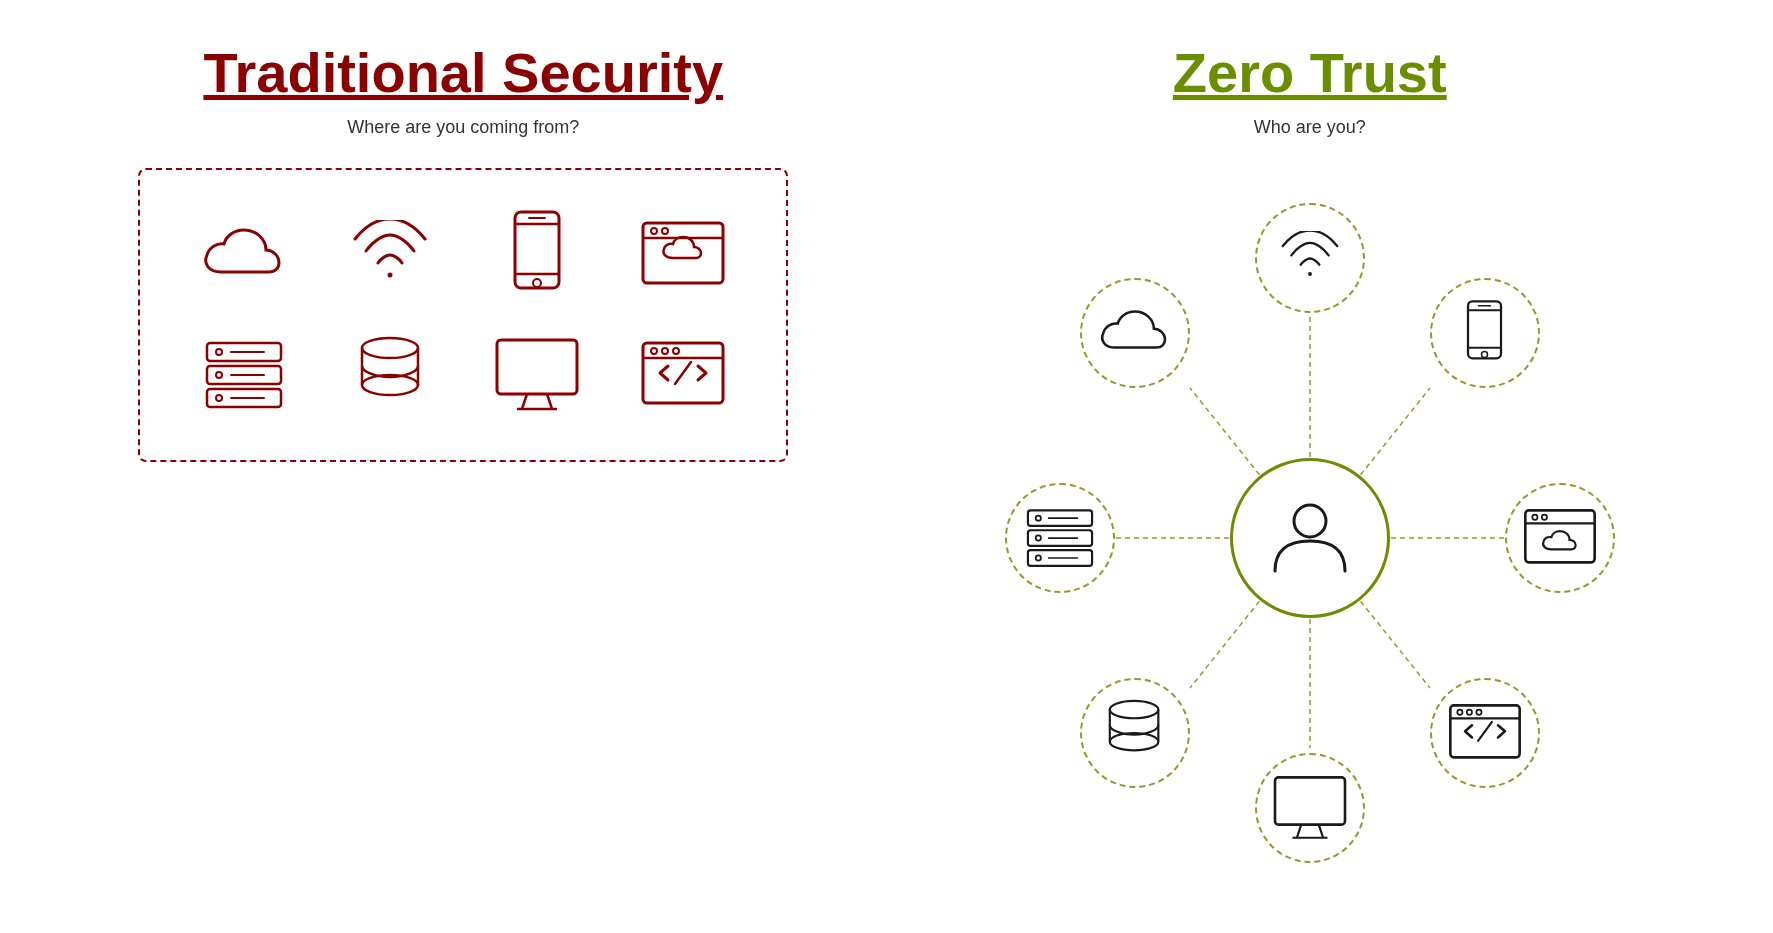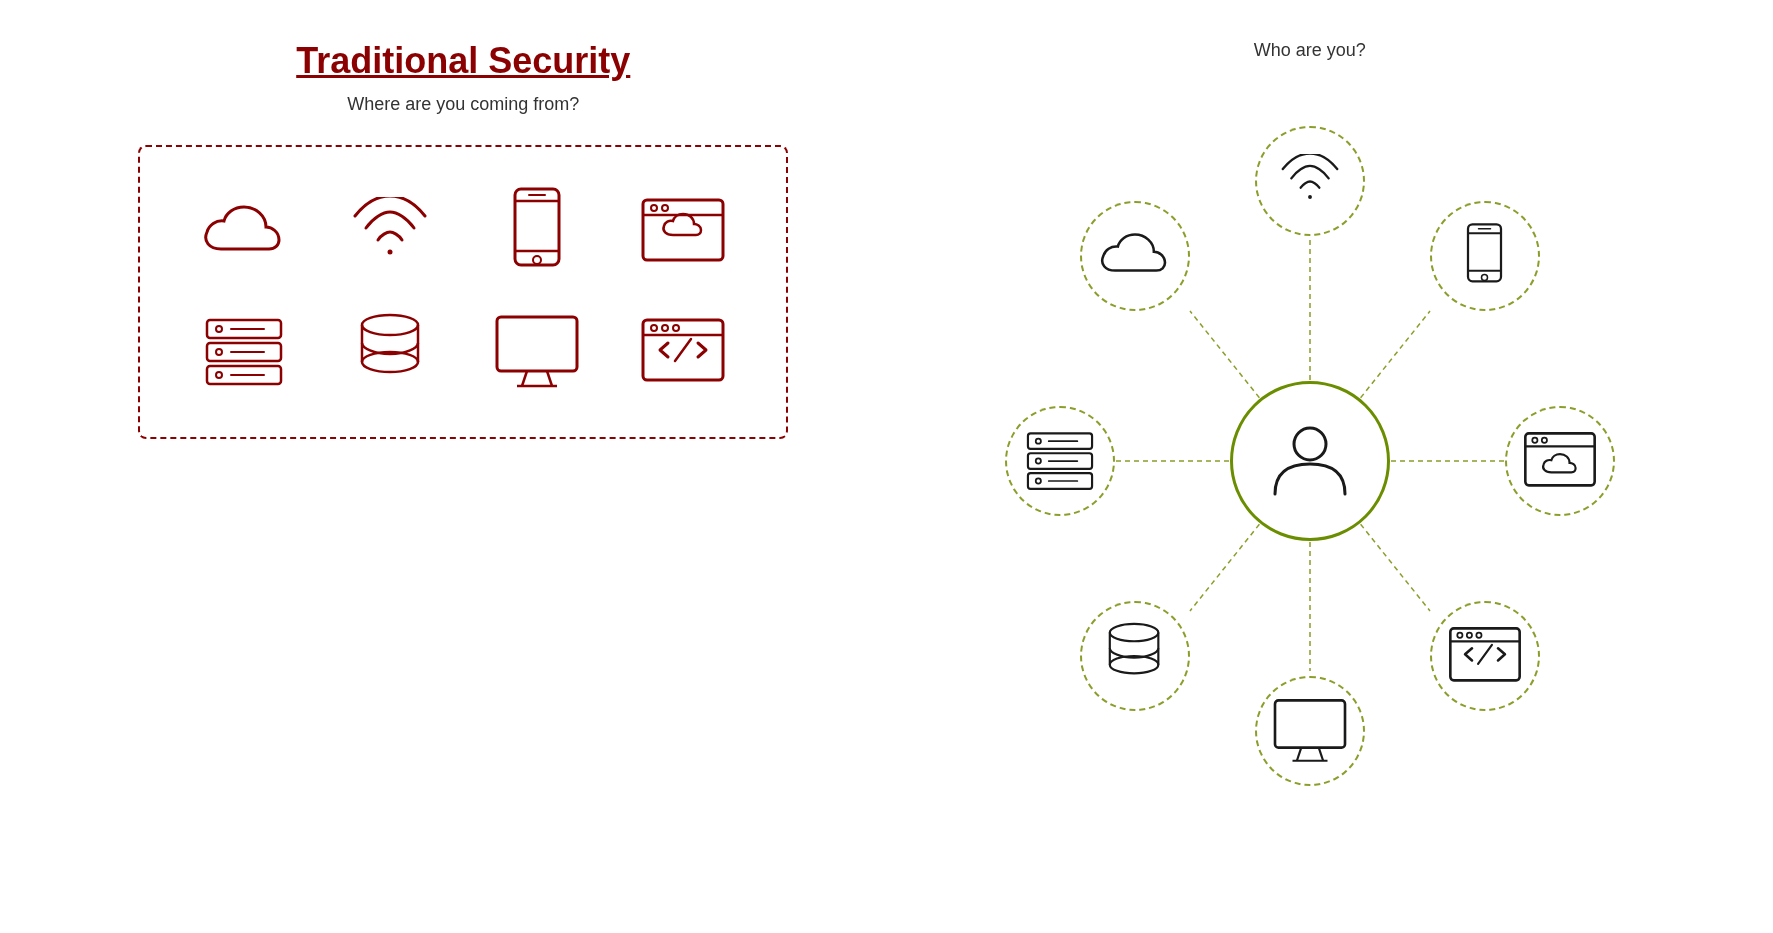--- a/index.html
+++ b/index.html
@@ -27,21 +27,21 @@
       padding-top: 10px;
     }
     .right-panel {
       flex: 1;
       display: flex;
       flex-direction: column;
       align-items: center;
       padding-top: 10px;
     }
     .section-title {
-      font-size: 36px;
+      font-size: 56px;
       font-weight: bold;
       text-decoration: underline;
       margin-bottom: 12px;
     }
     .section-title.red {
       color: #8B0000;
     }
     .section-title.green {
       color: #6B8E00;
     }
@@ -204,20 +204,21 @@
           <polyline points="30,42 22,35 30,28" stroke="#8B0000" stroke-width="3" fill="none" stroke-linecap="round" stroke-linejoin="round"></polyline>
           <polyline points="60,42 68,35 60,28" stroke="#8B0000" stroke-width="3" fill="none" stroke-linecap="round" stroke-linejoin="round"></polyline>
           <line x1="37" y1="46" x2="53" y2="24" stroke="#8B0000" stroke-width="2.5" stroke-linecap="round"></line>
         </svg>
       </div>
 
     </div>
   </div>
 
   <div class="right-panel">
+    <div class="section-title green">Zero Trust</div>
     <div class="section-subtitle">Who are you?</div>
 
     <div class="zt-diagram">
 
       <svg class="zt-lines" viewBox="0 0 700 720">
 
         <line x1="350" y1="360" x2="350" y2="135" stroke="#8B9E2A" stroke-width="1.5" stroke-dasharray="5,4"></line>
 
         <line x1="350" y1="360" x2="230" y2="210" stroke="#8B9E2A" stroke-width="1.5" stroke-dasharray="5,4"></line>
 

